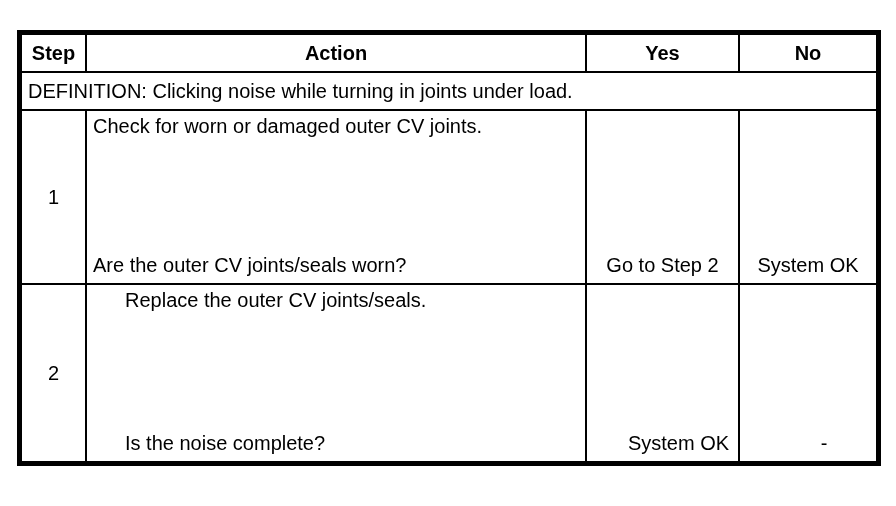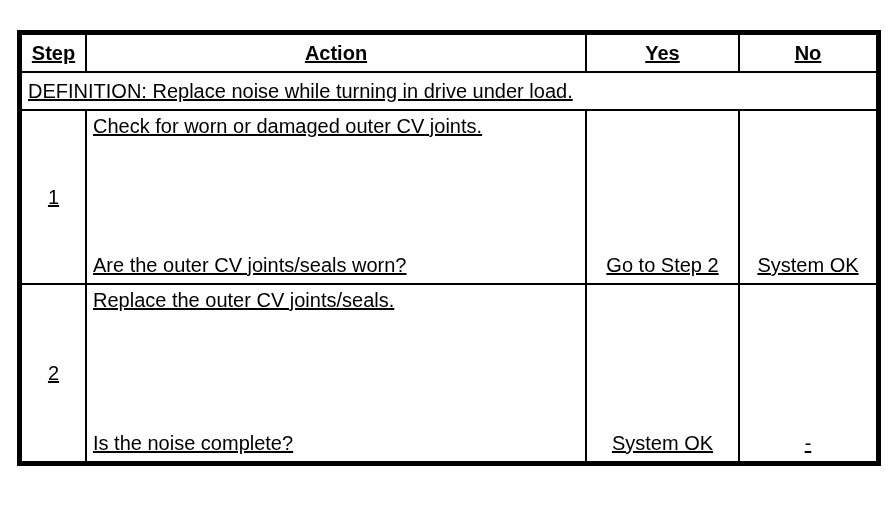--- a/index.html
+++ b/index.html
@@ -24,21 +24,20 @@
 
   
   .diag-table {
     position: absolute;
     left: 20px;
     top: 33px;
     width: 856px;
     border-collapse: collapse;
     table-layout: fixed;
     background: #ffffff;
-    text-decoration: underline;
   }
 
   .diag-table td,
   .diag-table th {
     border: 2px solid #000000;
     padding: 0;
     vertical-align: top;
     background: #ffffff;
   }
 
@@ -115,21 +114,21 @@
     line-height: 24px;
   }
   .blank { visibility: hidden; }
 
   .row-1 .cell-action,
   .row-1 .cell-yes,
   .row-1 .cell-no { height: 172px; }
 
   .row-2 .cell-action,
   .row-2 .cell-yes,
-  .row-2 .cell-no { height: 176px; }
+  .row-2 .cell-no { height: 176px; padding-left: 32px; }
 
   .row-1 .cell-step { height: 172px; }
   .row-2 .cell-step { height: 176px; }
 </style>
 </head>
 <body>
 
 <div class="page">
 
   <table class="diag-table">
@@ -144,21 +143,21 @@
       <tr class="hdr-row">
         <th class="th-step">Step</th>
         <th class="th-action">Action</th>
         <th class="th-yes">Yes</th>
         <th class="th-no">No</th>
       </tr>
     </thead>
 
     <tbody>
       <tr class="def-row">
-        <td colspan="4">DEFINITION: Replace noise while turning in drive under load.</td>
+        <td colspan="4">DEFINITION: Clicking noise while turning in joints under load.</td>
       </tr>
 
       <tr class="step-row row-1">
         <td class="cell-step">1</td>
         <td class="cell-action">
           <div class="stack">
             <div class="line-top">Check for worn or damaged outer CV joints.</div>
             <div class="line-bottom">Are the outer CV joints/seals worn?</div>
           </div>
         </td>

